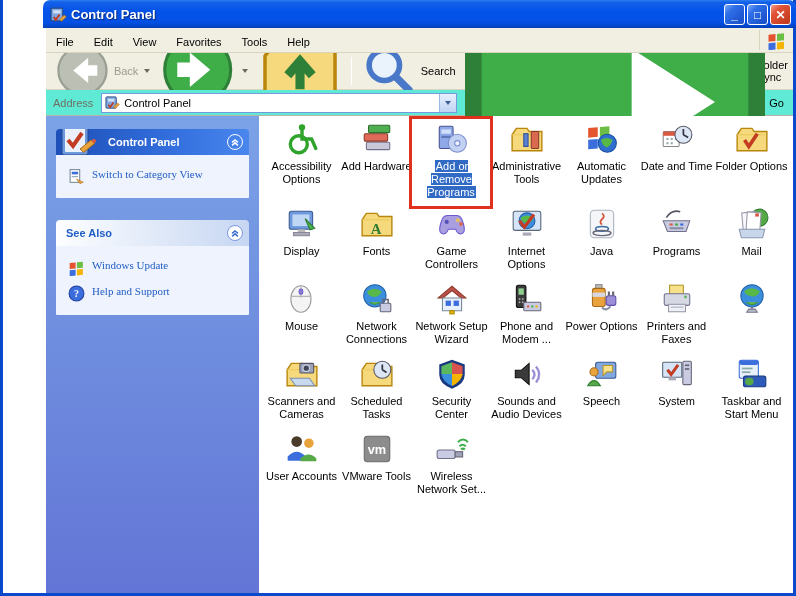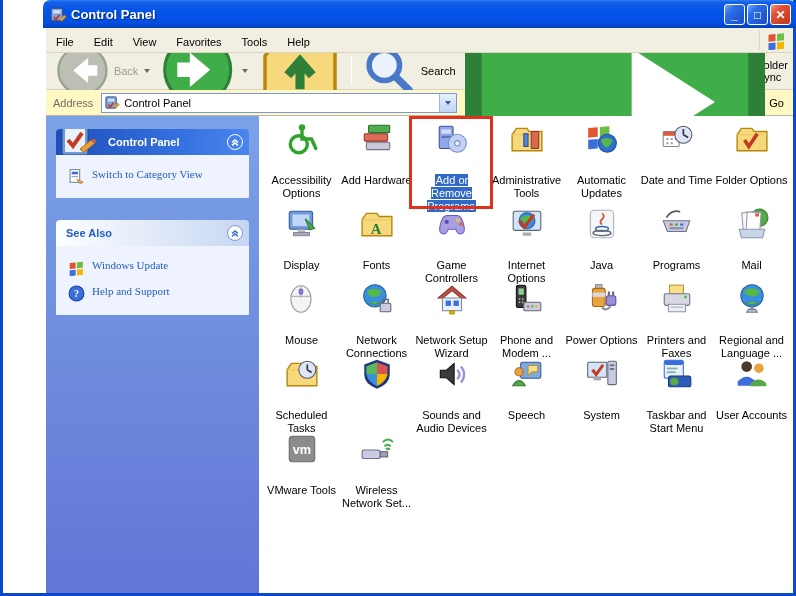--- a/index.html
+++ b/index.html
@@ -35,21 +35,21 @@
   .toolbar { height:37px; flex:0 0 37px; background:#F1EFE2; display:flex; align-items:center;
     border-bottom:1px solid #D8D4C0; padding-left:4px; }
   .tb-sep { width:1px; height:28px; background:#CFCBB8; border-right:1px solid #fff; margin:0 4px; }
   .tb-btn { display:flex; align-items:center; gap:4px; padding:3px 5px; border-radius:3px; cursor:pointer; }
   .tb-label { font-size:11px; color:#000; }
   .tb-label.disabled { color:#9B9B8F; }
   .drop { width:0; height:0; border-left:3px solid transparent; border-right:3px solid transparent;
     border-top:4px solid #6A6A5E; margin-left:2px; }
 
   
-  .addressbar { height:26px; flex:0 0 26px; background:#fef9c3; display:flex; align-items:center;
+  .addressbar { height:26px; flex:0 0 26px; background:#5eead4; display:flex; align-items:center;
     padding:2px 3px; border-bottom:1px solid #B9B5A4; }
   .addr-label { color:#6F6F66; padding:0 8px 0 4px; }
   .addr-combo { flex:1; height:20px; background:#fff; border:1px solid #7A96DF;
     display:flex; align-items:center; padding-left:3px; position:relative; }
   .addr-combo .cicon { width:15px; height:15px; margin-right:4px; }
   .addr-drop { position:absolute; right:0; top:0; width:17px; height:18px;
     background:linear-gradient(180deg,#E7F0FC,#C0D4F5); border-left:1px solid #9DB9E8;
     display:flex; align-items:center; justify-content:center; cursor:pointer; }
   .addr-drop .chev { width:0; height:0; border-left:3px solid transparent; border-right:3px solid transparent; border-top:4px solid #3C5E98; }
   .go-wrap { display:flex; align-items:center; gap:4px; padding:0 6px 0 8px; cursor:pointer; }
@@ -71,21 +71,21 @@
   .panel-bd { background:#EFF3FD; padding:13px 6px 13px 12px; border-radius:0 0 1px 1px;font-family:Liberation Serif, serif; }
   .side-link { display:flex; align-items:flex-start; gap:7px; color:#215DC6; cursor:pointer; margin-bottom:9px; }
   .side-link:last-child { margin-bottom:0; }
   .side-link .li { width:17px; height:17px; flex:0 0 17px; }
 
   .main { flex:1; background:#fff; overflow:hidden; }
   .grid { display:grid; grid-template-columns:repeat(7,75px); grid-template-rows:85px 75px 75px 75px 75px;
     margin:3px 0 0 5px; }
   .cell { position:relative; display:flex; flex-direction:column; align-items:center; padding-top:3px; cursor:pointer; }
   .cell .ic { width:34px; height:34px; flex:0 0 34px; }
-  .cell .lbl { margin-top:18px; text-align:center; line-height:13px; max-width:80px; color:#000; }
+  .cell .lbl { margin-top:4px; text-align:center; line-height:13px; max-width:80px; color:#000; }
   .cell.selected .lbl { max-width:58px; }
   .cell.selected .lbl span { background:#316AC5; color:#fff; padding:0 1px; }
   .redbox { position:absolute; left:-5px; top:-3px; width:84px; height:93px;
     border:3px solid #E0301E; pointer-events:none; z-index:5; }
 </style>
 </head>
 <body>
 
 <div class="window">
 
@@ -479,39 +479,49 @@
             <div class="lbl"><span>Printers and Faxes</span></div>
           </div>
           <div class="cell">
             <span class="ic"><svg width="100%" height="100%" viewBox="0 0 32 32" preserveAspectRatio="xMidYMid meet">
                 <circle cx="16" cy="13" r="10.5" fill="#3B8EDC" stroke="#1F5FA8"></circle>
                 <path d="M8.5 8.5 q7.5-5.5 15 0.5 q-3 5.5-8 4.5 q-6-1-7-5z" fill="#57B847"></path>
                 <path d="M10.5 19 q5.5 4.5 11 0" fill="#6DBE45" stroke="#3E8E3E"></path>
                 <path d="M16 23.5 v2" stroke="#889" stroke-width="2"></path>
                 <path d="M11 28.5 l2-3 h6 l2 3z" fill="#B9BCD0" stroke="#778"></path>
               </svg></span>
-            <div class="lbl"><span>Regional and Language ...</span></div>
+          </div>
+          <div class="cell">
+            <span class="ic"><svg width="100%" height="100%" viewBox="0 0 32 32" preserveAspectRatio="xMidYMid meet">
+                <path d="M2 12 l4-6 h10 l2 3 h12 v18 H2z" fill="#F6D97C" stroke="#B8860B" stroke-width="1.3"></path>
+                <path d="M2 12 h26" stroke="#E8C95A"></path>
+                <rect x="14" y="6" width="13" height="9" rx="1" fill="#9DA2B8" stroke="#556"></rect>
+                <circle cx="20" cy="10.5" r="3" fill="#445" stroke="#CDE"></circle>
+                <path d="M5 20 h18 l5 7 H10z" fill="#C8D8EE" stroke="#7890B0"></path>
+              </svg></span>
+            <div class="lbl"><span>Scanners and Cameras</span></div>
           </div>
           <div class="cell">
             <span class="ic"><svg width="100%" height="100%" viewBox="0 0 32 32" preserveAspectRatio="xMidYMid meet">
                 <path d="M2 12 l4-6 h10 l2 3 h12 v18 H2z" fill="#F6D97C" stroke="#B8860B" stroke-width="1.3"></path>
                 <path d="M2 12 h26" stroke="#E8C95A"></path>
                 <circle cx="21" cy="12" r="8" fill="#DCE6F5" stroke="#556"></circle>
                 <path d="M21 12 V7 M21 12 l4 2.5" stroke="#334" stroke-width="1.6"></path>
               </svg></span>
             <div class="lbl"><span>Scheduled Tasks</span></div>
           </div>
           <div class="cell">
             <span class="ic"><svg width="100%" height="100%" viewBox="0 0 32 32" preserveAspectRatio="xMidYMid meet">
                 <path d="M16 2.5 L28 7 v9.5 Q28 25.5 16 29.8 Q4 25.5 4 16.5 V7z" fill="#1A3A80"></path>
                 <path d="M16 5 L26 8.7 V16 H16z" fill="#D9534F"></path>
                 <path d="M16 5 L6 8.7 V16 H16z" fill="#5CB85C"></path>
                 <path d="M6 16 h10 v11.3 Q7.5 23.5 6 16z" fill="#3B8EDC"></path>
                 <path d="M26 16 h-10 v11.3 Q24.5 23.5 26 16z" fill="#F4B400"></path>
               </svg></span>
+            <div class="lbl"><span>Security Center</span></div>
           </div>
           <div class="cell">
             <span class="ic"><svg width="100%" height="100%" viewBox="0 0 32 32" preserveAspectRatio="xMidYMid meet">
                 <path d="M5 12.5 h5.5 L18 6 v20 l-7.5-6.5 H5z" fill="#3A3A3A" stroke="#111"></path>
                 <path d="M21 12 q4 4.5 0 9 M24.5 9 q6 7.5 0 15" fill="none" stroke="#9C8FD8" stroke-width="2.2"></path>
               </svg></span>
             <div class="lbl"><span>Sounds and Audio Devices</span></div>
           </div>
           <div class="cell">
             <span class="ic"><svg width="100%" height="100%" viewBox="0 0 32 32" preserveAspectRatio="xMidYMid meet">

